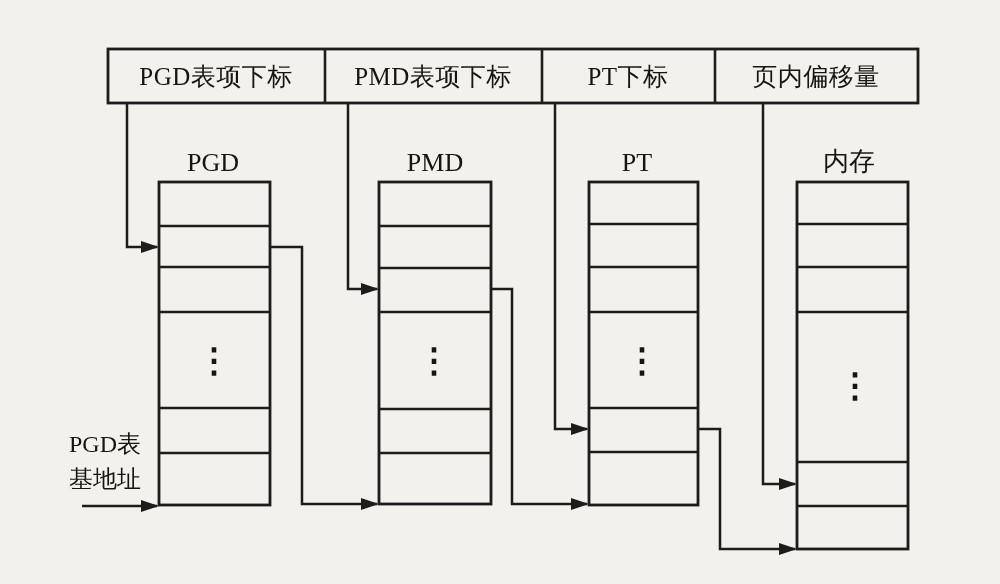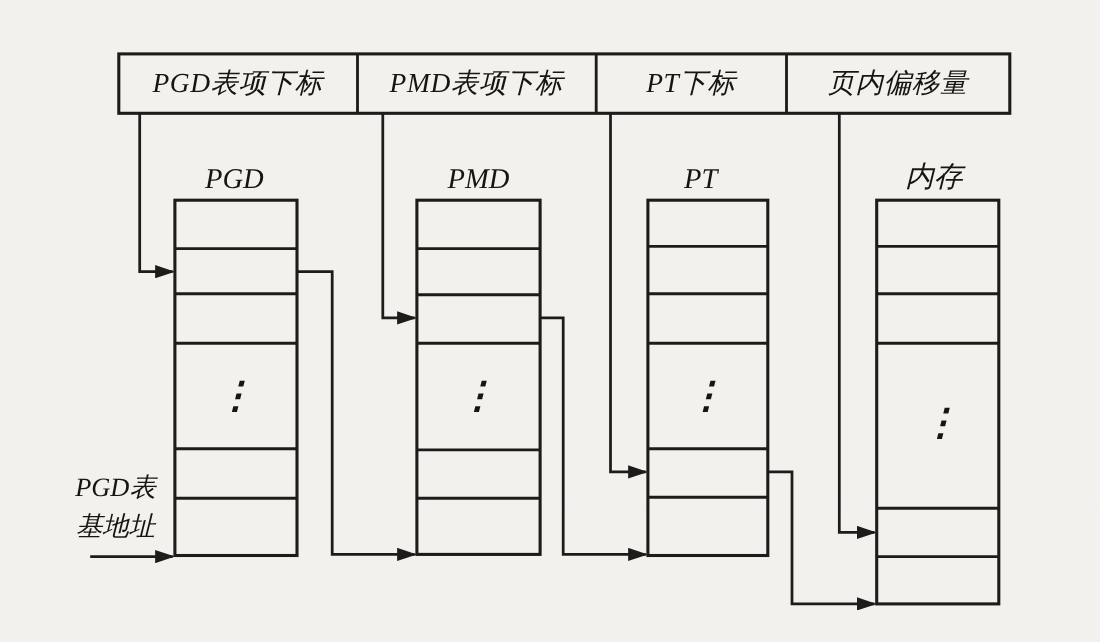--- a/index.html
+++ b/index.html
@@ -12,21 +12,20 @@
   body {
     background: var(--background);
     font-family: "Liberation Serif", "DejaVu Serif", serif;
     overflow: hidden;
   }
   .stage {
     position: relative;
     width: 1000px;
     height: 464px;
     background: var(--background);
-    font-style: italic;
   }
   svg { display: block; }
   .box {
     fill: none;
     stroke: var(--line);
     stroke-width: 2.8;
   }
   .ln {
     fill: none;
     stroke: var(--line);

